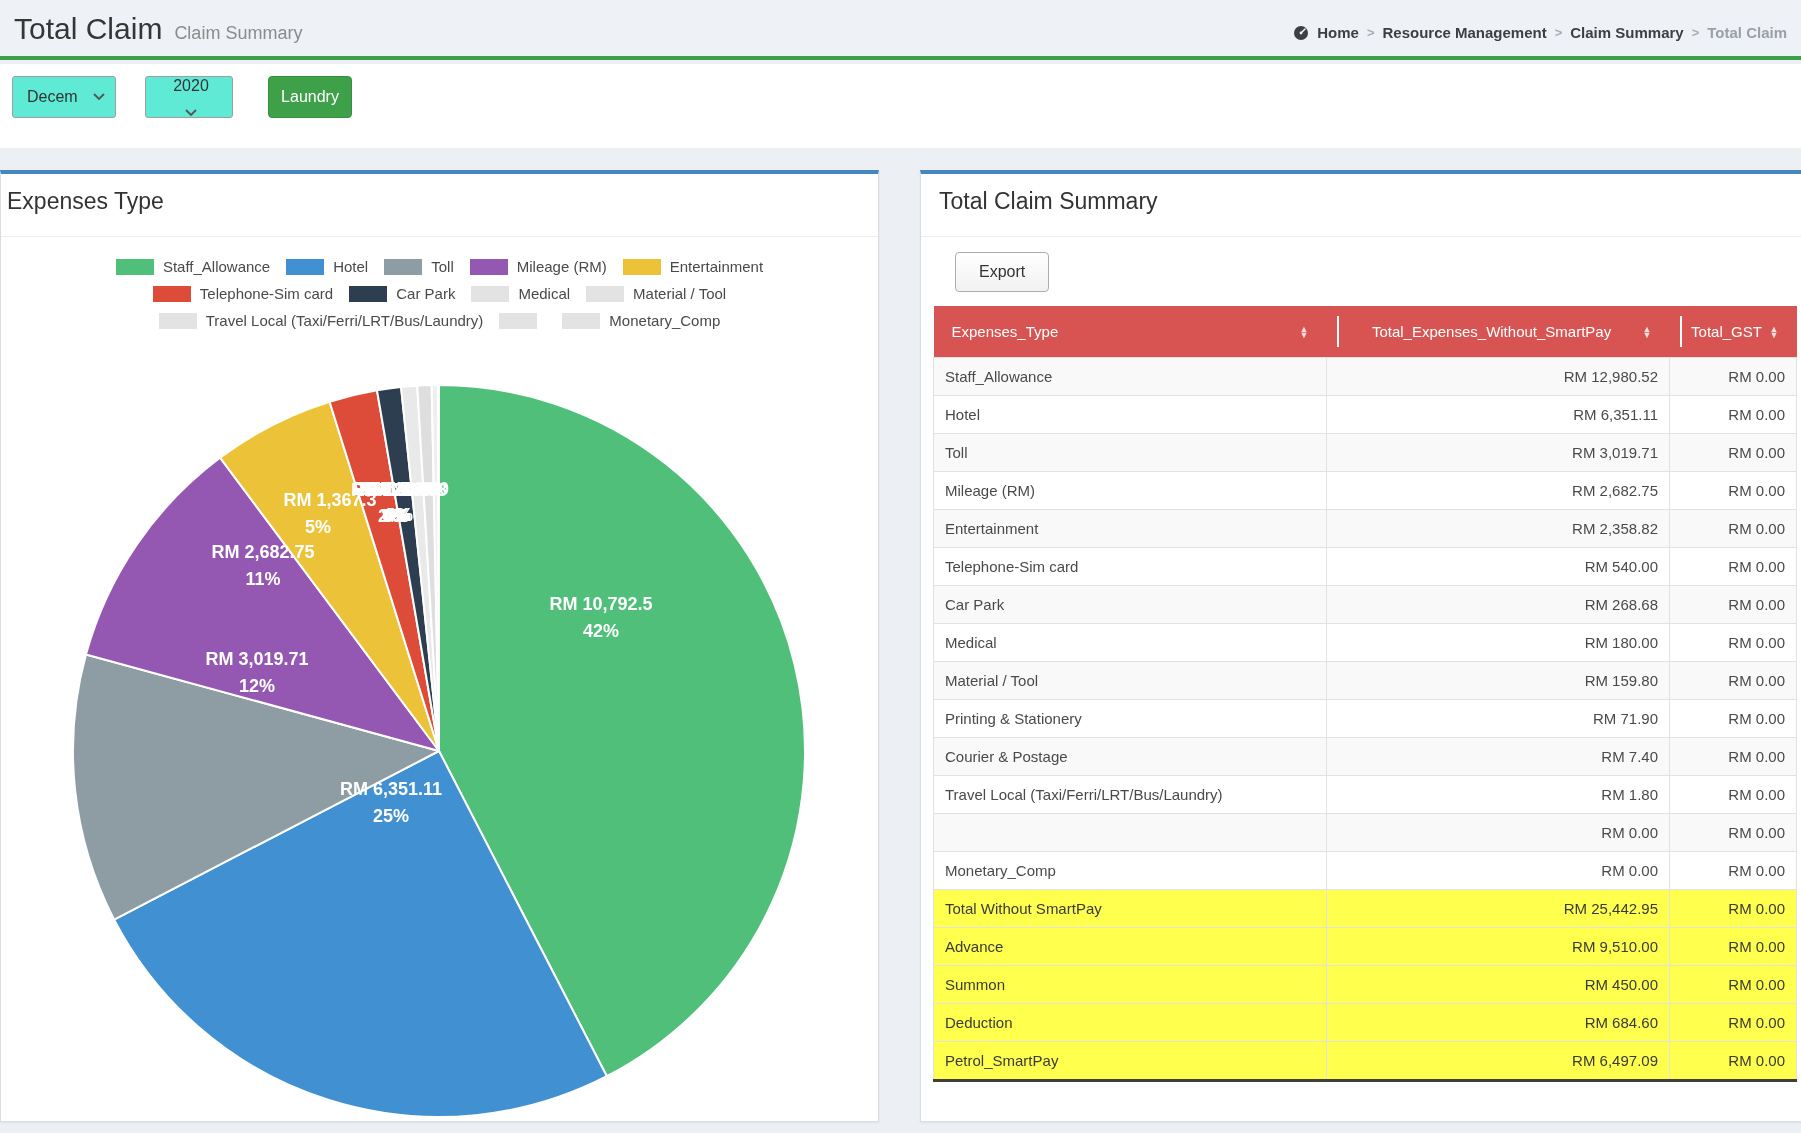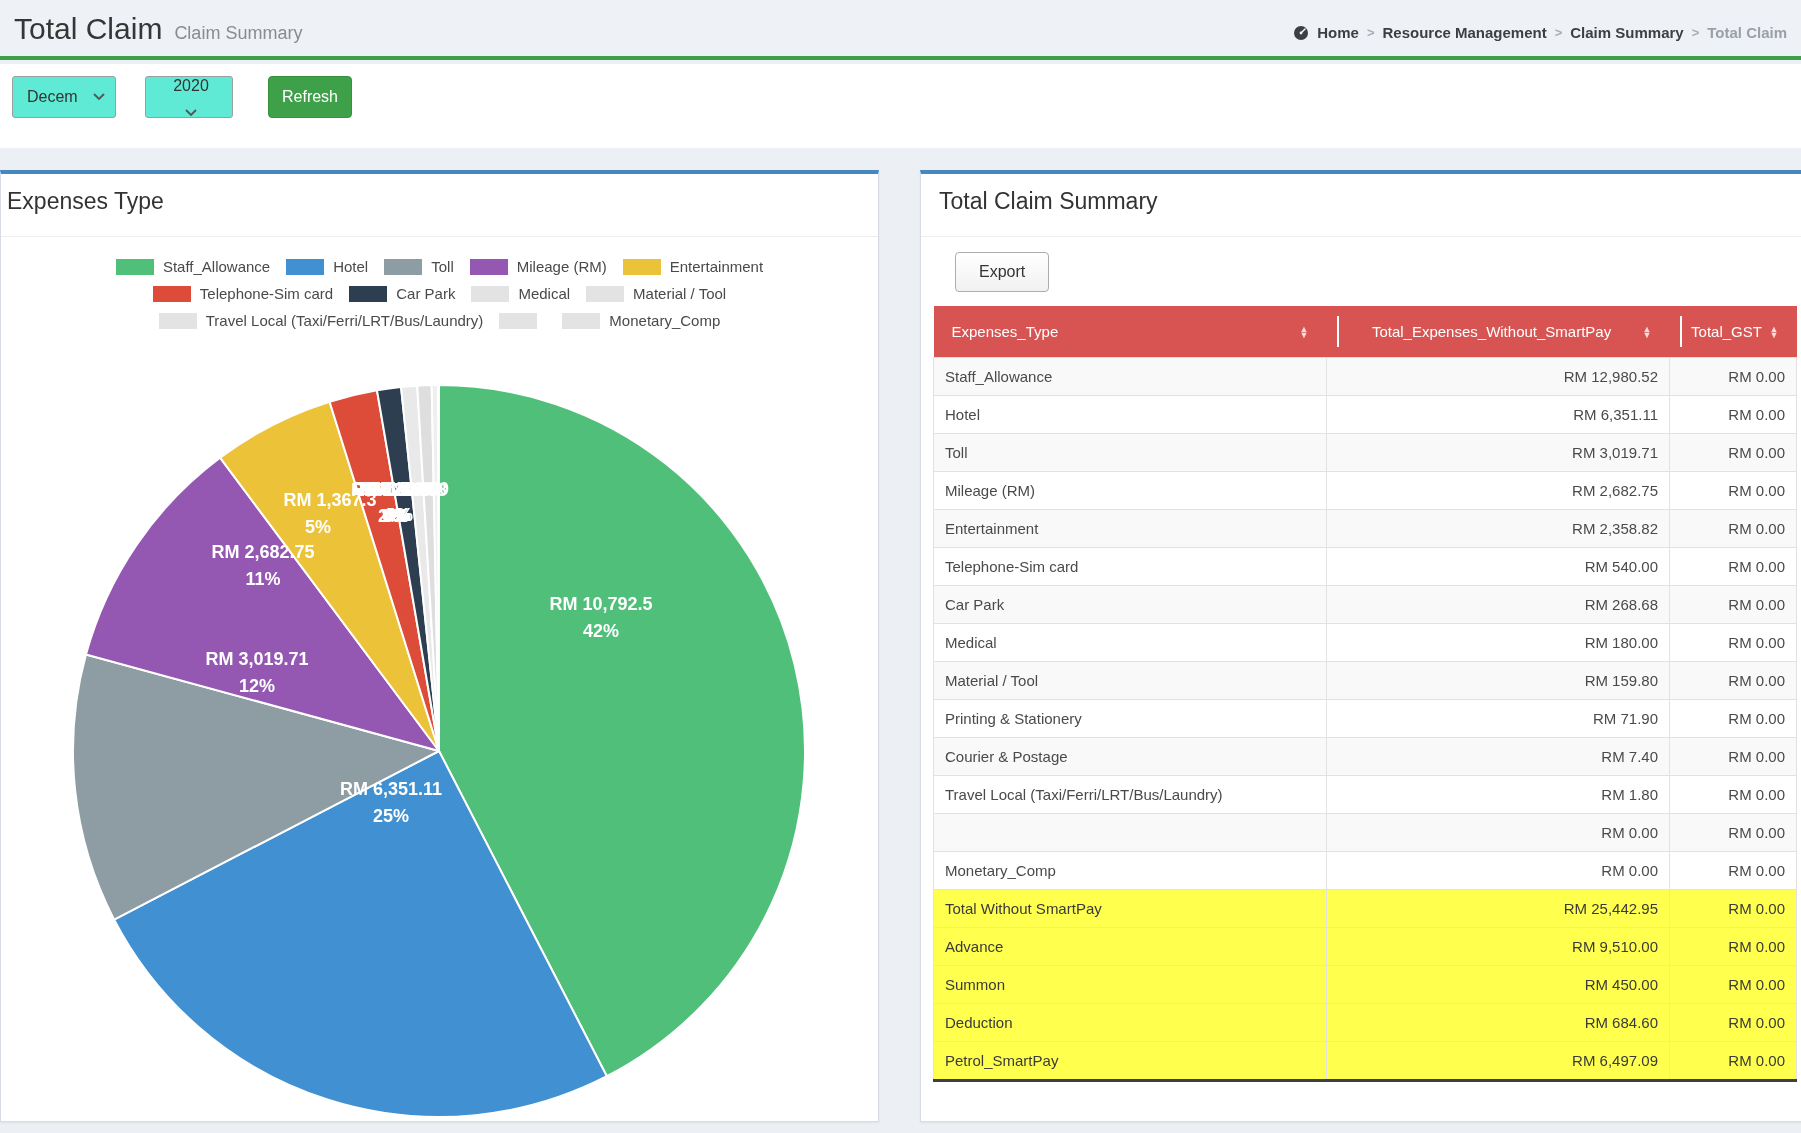--- a/index.html
+++ b/index.html
@@ -127,21 +127,21 @@
     </span>
   </div>
   <div class="select-box select-year">
     <span>2020</span>
     <span style="display:inline-flex;">
       <svg width="12" height="8" viewBox="0 0 12 8">
           <path d="M1 1 L6 6 L11 1" stroke="#555" stroke-width="1.8" fill="none"></path>
         </svg>
     </span>
   </div>
-  <button class="btn-refresh">Refresh</button>
+  <button class="btn-refresh">Laundry</button>
 </div>
 
 <section class="panel panel-left">
   <h2>Expenses Type</h2>
   <div class="rule"></div>
   <div class="legend" id="legend">
       <div class="legend-row">
         <span class="legend-item">
           <span class="legend-swatch" style="background: rgb(79, 191, 121);"></span>
           <span class="legend-label">Staff_Allowance</span>

